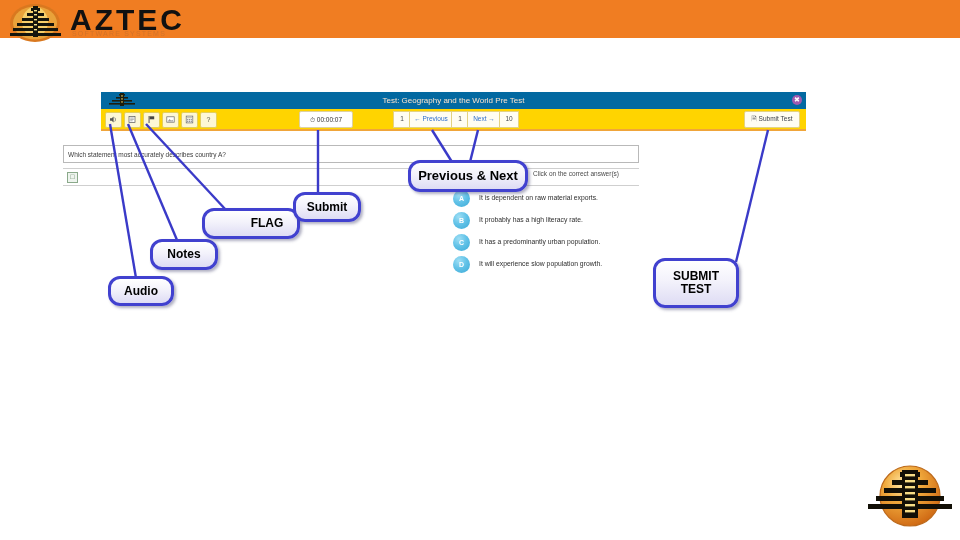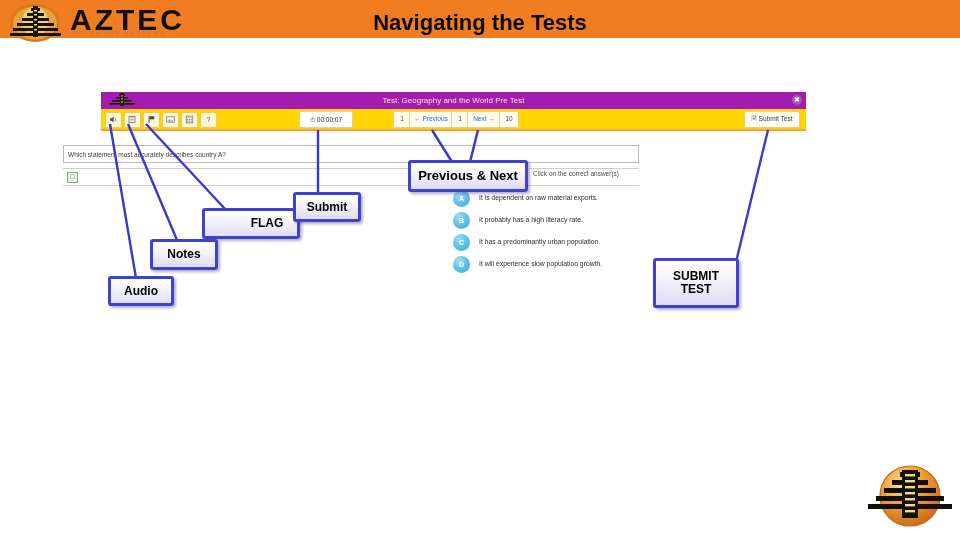--- a/index.html
+++ b/index.html
@@ -57,21 +57,21 @@
   .shot {
     position: absolute;
     left: 101px; top: 92px;
     width: 705px; height: 57px;
     background: #ffffff;
   }
   .shot-titlebar {
     position: absolute;
     left: 0; top: 0;
     width: 705px; height: 23px;
-    background: #a21caf;
+    background: #0369a1;
     color: #ffe9d4;
     font-size: 8px;
     line-height: 17px;
   }
   .shot-titlebar-logo {
     position: absolute;
     left: 6px; top: 1px;
     width: 30px; height: 15px;
   }
   .shot-title-text {
@@ -228,21 +228,21 @@
     font-size: 6.8px;
     color: #2e2e2e;
     white-space: nowrap;
   }
 
   
   .callout {
     position: absolute;
     background: linear-gradient(to bottom, #ffffff 0%, #f3f2fb 45%, #dedcf4 100%);
     border: 3px solid #4141cf;
-    border-radius: 3px;
+    border-radius: 12px;
     color: #000;
     font-weight: bold;
     text-align: center;
     box-shadow: 2px 2px 3px rgba(80,80,120,.45);
     display: flex;
     align-items: center;
     justify-content: center;
     line-height: 1.05;
     z-index: 5;
   }
@@ -283,21 +283,20 @@
         <rect x="26" y="8" width="3" height="1.4"></rect>
         <rect x="26" y="12" width="3" height="1.4"></rect>
         <rect x="26" y="17" width="3" height="1.4"></rect>
         <rect x="26" y="22" width="3" height="1.4"></rect>
         <rect x="26" y="27" width="3" height="1.4"></rect>
       </g>
     </svg>
   </div>
   <div class="banner-brand">AZTEC</div>
   <div class="banner-subbrand">SOFTWARE SYSTEMS</div>
-  <div class="banner-title">Navigating the Tests</div>
 </div>
 
 <div class="shot">
 
   <div class="shot-titlebar">
     <div class="shot-titlebar-logo">
       <svg viewBox="0 0 30 15" width="30" height="15">
         <g fill="#1d1d0e">
           <rect x="12" y="1" width="6" height="1.6"></rect>
           <rect x="9" y="4" width="12" height="1.6"></rect>

